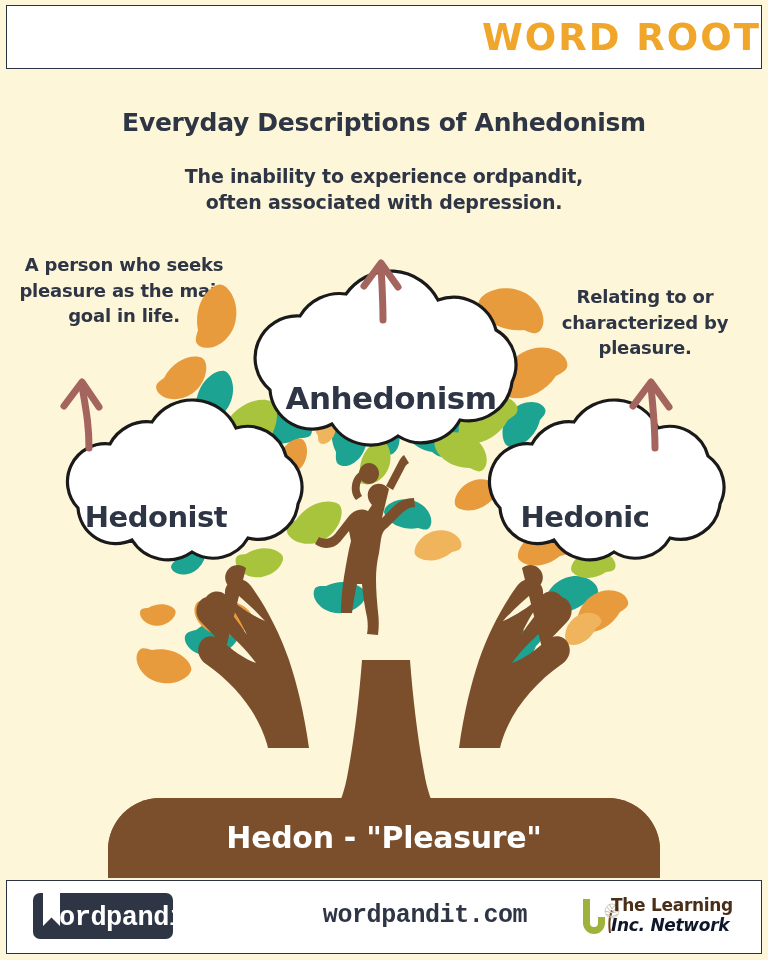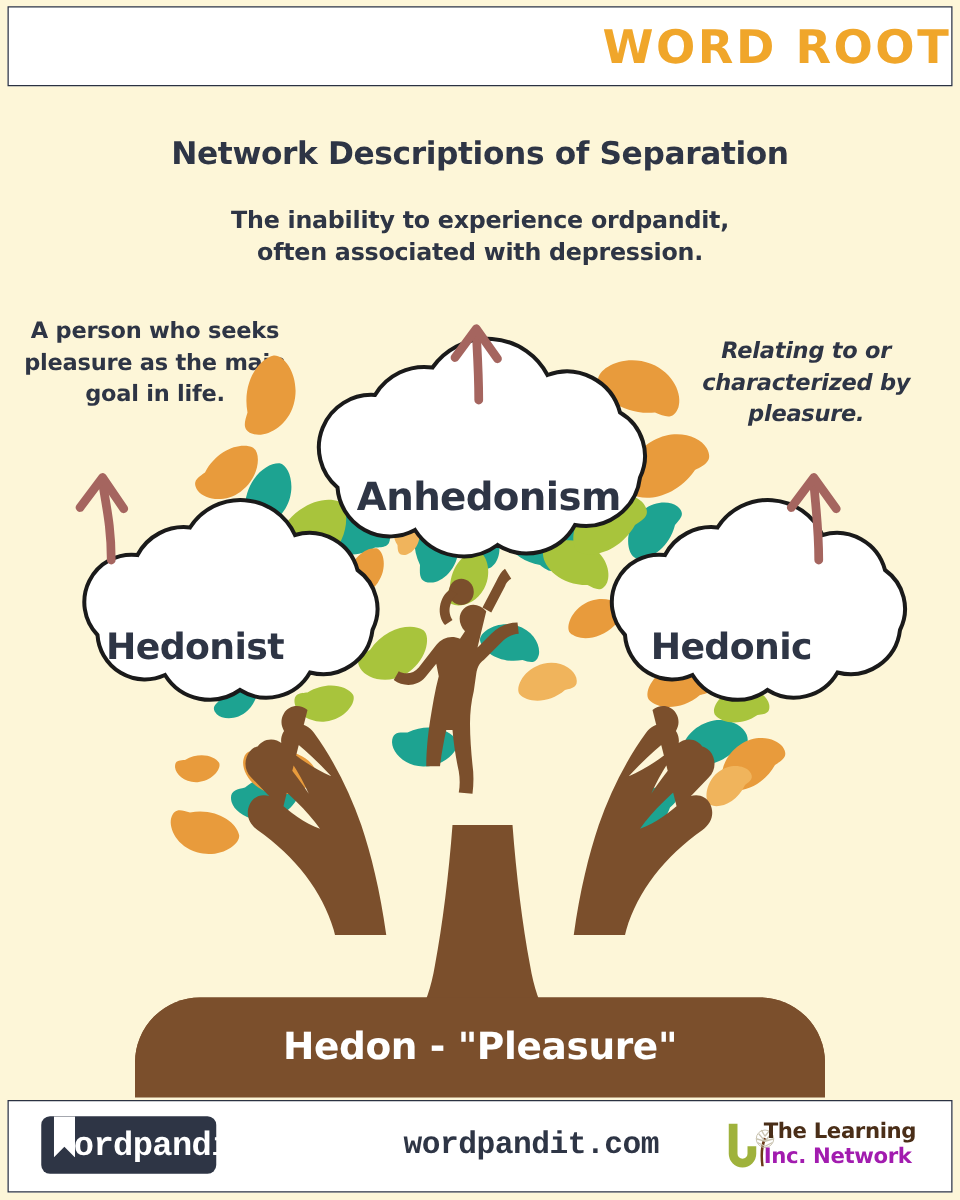--- a/index.html
+++ b/index.html
@@ -41,21 +41,21 @@
     font-family:"DejaVu Sans", sans-serif;letter-spacing:-0.2px;
   }
 
   
   .note{
     position:absolute;text-align:center;
     font-size:18px;font-weight:bold;color:#2e3545;line-height:1.42;
     font-family:"DejaVu Sans", sans-serif;letter-spacing:-0.2px;
   }
   .note-left{left:8px;top:252px;width:232px;}
-  .note-right{left:536px;top:268px;width:218px;font-style:italic;}
+  .note-right{left:536px;top:284px;width:218px;}
 
   
   .scene{position:absolute;left:0;top:0;width:768px;height:960px;}
 
   
   .cloud-label{
     position:absolute;text-align:center;
     font-weight:bold;color:#2e3545;
     font-family:"DejaVu Sans", sans-serif;letter-spacing:-0.5px;
     pointer-events:none;
@@ -100,34 +100,34 @@
   }
   .tln{
     position:absolute;right:14px;top:12px;width:172px;height:48px;
   }
   .tln-text{position:absolute;left:36px;top:2px;}
   .tln-line1{
     font-size:17px;font-weight:bold;color:#4a2e18;
     font-family:"DejaVu Sans", sans-serif;letter-spacing:-0.3px;line-height:1.2;
   }
   .tln-line2{
-    font-size:17px;font-weight:bold;color:#a21caf;
-    font-family:"DejaVu Sans", sans-serif;letter-spacing:-0.3px;line-height:1.2;
+    font-size:17px;font-weight:bold;color:#0f172a;
+    font-family:"DejaVu Sans", sans-serif;letter-spacing:-0.3px;line-height:1.2;font-style:italic;
   }
 </style>
 </head>
 <body>
 
 <div class="page">
 
   <div class="header">
     <div class="header-title">WORD ROOT</div>
   </div>
 
-  <div class="subtitle">Network Descriptions of Separation</div>
+  <div class="subtitle">Everyday Descriptions of Anhedonism</div>
   <div class="definition">
     <div>The inability to experience ordpandit,</div>
     <div>often associated with depression.</div>
   </div>
 
   <div class="note note-left">A person who seeks pleasure as the main goal in life.</div>
   <div class="note note-right">Relating to or characterized by pleasure.</div>
 
   <svg class="scene" viewBox="0 0 768 960">
     <defs>

